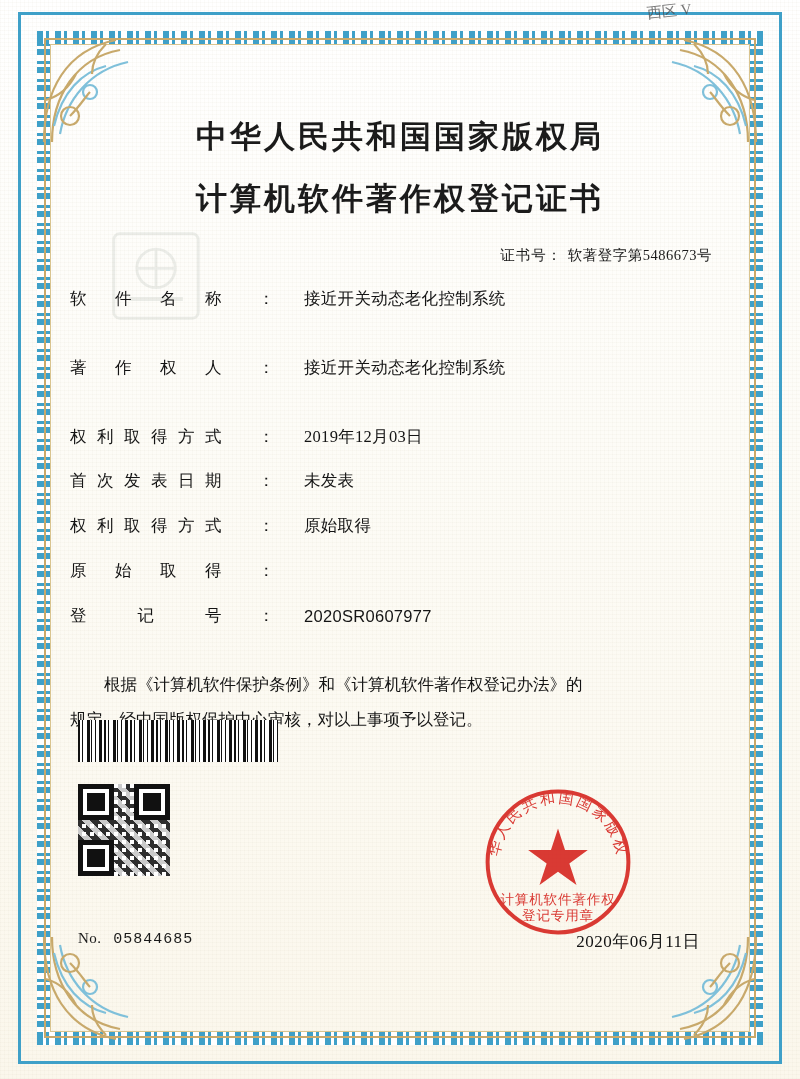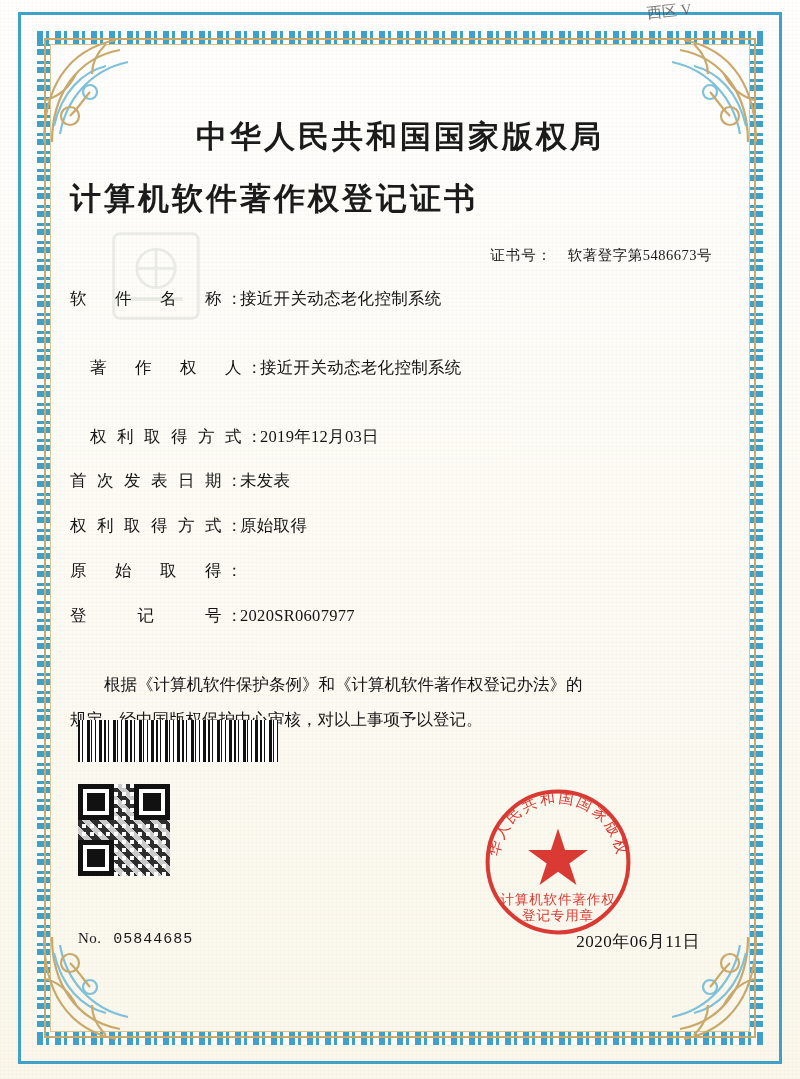--- a/index.html
+++ b/index.html
@@ -114,62 +114,64 @@
   .title-main {
     text-align: center;
     font-size: 31px;
     letter-spacing: 3px;
     color: #1b1b1b;
     font-weight: bold;
     margin-top: 56px;
     font-family: "DejaVu Serif", "Liberation Serif", serif;
   }
   .title-sub {
+    text-align: center;
     font-size: 31px;
     letter-spacing: 3px;
     color: #1b1b1b;
     font-weight: bold;
     margin-top: 20px;
     font-family: "DejaVu Serif", "Liberation Serif", serif;
   }
 
   .cert-no-row {
     margin-top: 26px;
     text-align: right;
     padding-right: 18px;
     font-size: 14.5px;
     color: #1b1b1b;
   }
   .cert-no-row .lbl { letter-spacing: 1px; }
-  .cert-no-row .val { margin-left: 12px; letter-spacing: 0.5px; text-align: right; }
+  .cert-no-row .val { margin-left: 2px; letter-spacing: 0.5px; text-align: right; }
 
   .field {
     display: flex;
     align-items: flex-start;
     margin-top: 20px;
     font-size: 16.5px;
     color: #141414;
     line-height: 1.5;
+    gap: 32px;
   }
   .field .fl {
     width: 152px;
     flex: 0 0 152px;
     text-align: justify;
     text-align-last: justify;
     padding-right: 4px;
     letter-spacing: 0.5px;
   }
   .field .colon { width: 14px; flex: 0 0 14px; }
   .field .fv { flex: 1 1 auto; letter-spacing: 0.3px; }
   .field .fv .v2 { display: block; font-family: "Liberation Mono", monospace; font-size: 15.5px; letter-spacing: 0.5px; }
 
   .field.first { margin-top: 22px; }
-  .field.gap-lg { margin-top: 44px; margin-left: 20px; }
-
-  .mono { font-family: Liberation Serif, serif; letter-spacing: 0.4px; }
+  .field.gap-lg { margin-top: 44px; }
+
+  .mono { font-family: Liberation Sans, sans-serif; letter-spacing: 0.4px; }
 
   .statement {
     margin-top: 40px;
     font-size: 16.5px;
     color: #141414;
     line-height: 2.1;
     text-align: justify;
     padding-right: 6px;
   }
   .statement .indent { display: inline-block; width: 34px; }

